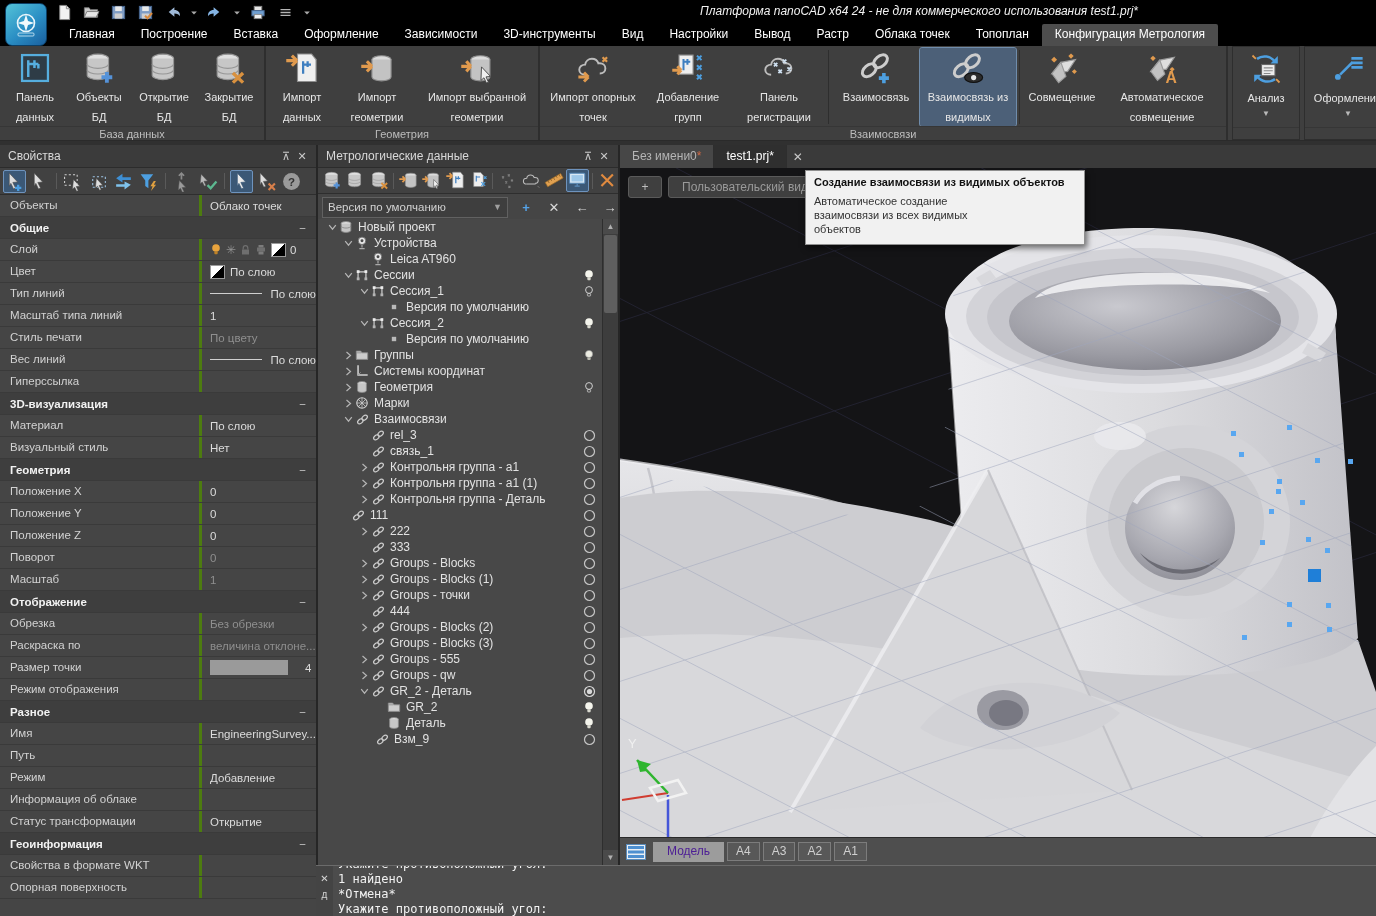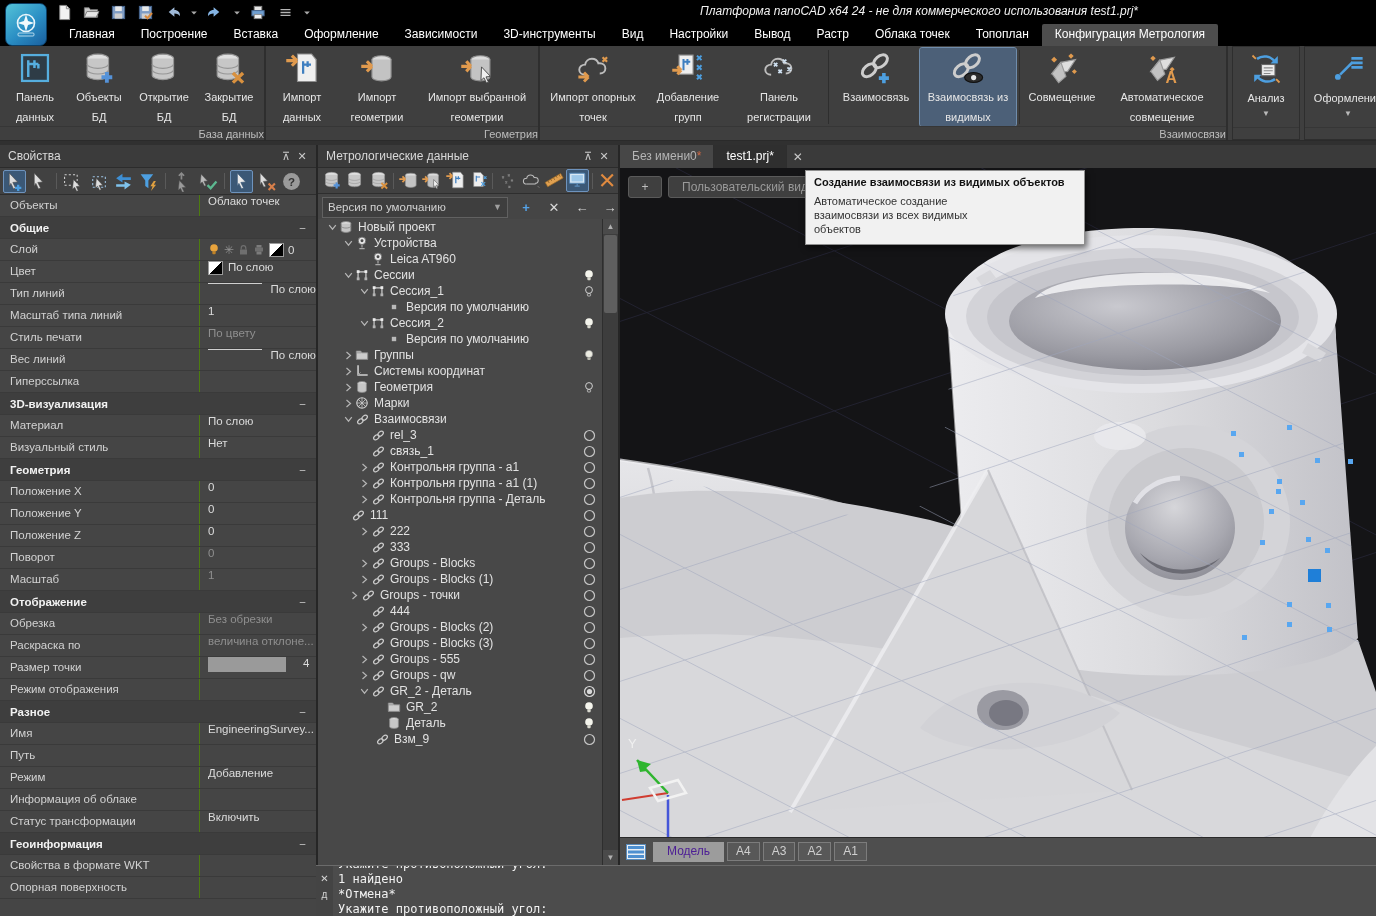--- a/index.html
+++ b/index.html
@@ -29,38 +29,38 @@
     display:flex;align-items:stretch;border-bottom:1px solid #2a2a2a}
   .rgroup{display:flex;flex-direction:column;border-right:2px solid #2e2e2e;background:#3f3f3f}
   .rgroup.framed{border:1px solid #2e2e2e;margin-left:4px}
   .rbtns{flex:1;display:flex;align-items:flex-start;padding:2px 3px 0 3px}
   .rbtn{display:flex;flex-direction:column;align-items:center;padding:2px 4px 0 4px;height:76px;border-radius:2px;cursor:default}
   .rbtn .icon{height:36px;width:36px;margin-bottom:1px}
   .rbtn .rlbl{font-size:11px;line-height:20px;text-align:center;color:#e6e6e6;white-space:pre-line}
   .rbtn.hl{background:#4c6078;outline:1px solid #6f8cab}
   .rbtn .caret{font-size:8px;color:#b9b9b9;margin-top:1px}
   .rsep{width:1px;background:#2e2e2e;margin:2px 3px;align-self:stretch}
-  .rglabel{height:15px;font-size:11px;color:#bdbdbd;text-align:right;border-top:1px solid #363636;line-height:14px}
+  .rglabel{height:15px;font-size:11px;color:#bdbdbd;text-align:center;border-top:1px solid #363636;line-height:14px}
 
   
   .panel{position:absolute;background:#454545;border-right:2px solid #262626}
   .phead{height:22px;background:#3b3b3b;border-bottom:1px solid #2c2c2c;display:flex;align-items:center;
     font-size:12px;color:#d8d8d8;padding:0 6px}
   .phead .ttl{flex:1;padding-left:2px}
   .phead .hic{width:16px;height:16px;display:flex;align-items:center;justify-content:center;color:#c9c9c9;font-size:11px}
 
   
   #props{left:0;top:145px;width:316px;height:771px}
   #props-toolbar{height:26px;display:flex;align-items:center;gap:2px;padding-left:3px;border-bottom:1px solid #2e2e2e;background:#414141}
   #props-toolbar .tbtn{width:21px;height:21px;display:flex;align-items:center;justify-content:center;border:1px solid transparent;border-radius:2px}
   #props-toolbar .tbtn.on{background:#3b5876;border-color:#6e93bd}
   #props-toolbar .tsep{width:1px;height:16px;background:#5a5a5a;margin:0 3px}
   .prow{display:flex;height:21px;border-bottom:1px solid #3a3a3a;font-size:11.5px}
   .prow .plbl{width:189px;padding:4px 0 0 10px;color:#d2d2d2;white-space:nowrap;overflow:hidden}
-  .prow .pval{flex:1;border-left:1px solid #4d7c0f;display:flex;gap:5px;padding-left:8px;color:#dcdcdc;white-space:nowrap;overflow:hidden}
+  .prow .pval{flex:1;border-left:3px solid #4d7c0f;display:flex;align-items:center;gap:5px;padding-left:8px;color:#dcdcdc;white-space:nowrap;overflow:hidden}
   .prow .pval.dim{color:#8f8f8f}
   .psec{display:flex;height:21px;border-bottom:1px solid #3a3a3a;background:#3e3e3e;
     font-size:11.5px;font-weight:bold;color:#f2f2f2;align-items:center;justify-content:space-between;padding:0 10px}
   .psec .minus{color:#c9c9c9;font-weight:normal}
   .sw{width:13px;height:12px;border:1px solid #9a9a9a;background:linear-gradient(135deg,#fff 49%,#000 51%);flex:0 0 auto}
   .ln{flex:1;height:1px;background:#cfcfcf;margin-right:4px}
   .szbox{width:78px;height:15px;background:#9a9a9a;flex:0 0 auto}
   .layer-ics{display:flex;align-items:center;gap:4px}
 
   
@@ -667,21 +667,21 @@
             <span>Добавление</span>
           </div>
         </div>
         <div class="prow">
           <div class="plbl">Информация об облаке</div>
           <div class="pval"></div>
         </div>
         <div class="prow">
           <div class="plbl">Статус трансформации</div>
           <div class="pval">
-            <span>Включить</span>
+            <span>Открытие</span>
           </div>
         </div>
         <div class="psec">
           <span>Геоинформация</span>
           <span class="minus">−</span>
         </div>
         <div class="prow">
           <div class="plbl">Свойства в формате WKT</div>
           <div class="pval"></div>
         </div>
@@ -1199,21 +1199,21 @@
               </g>
             </svg>
           </span>
           <span>Groups - Blocks (1)</span>
           <span class="ind icon">
             <svg width="13" height="13" viewBox="0 0 13 13">
               <circle cx="6.5" cy="6.5" r="5" fill="none" stroke="#c6c6c6" stroke-width="1.2"></circle>
             </svg>
           </span>
         </div>
-        <div class="tnode" style="padding-left:30px">
+        <div class="tnode" style="padding-left:40px">
           <span class="exp">
             <svg width="9" height="9" viewBox="0 0 9 9">
               <path d="M2.5 1l4 3.5-4 3.5" stroke="#b5b5b5" fill="none" stroke-width="1.2"></path>
             </svg>
           </span>
           <span class="ticon icon">
             <svg width="15" height="13" viewBox="0 0 16 16">
               <g fill="none" stroke="#cdcdcd" stroke-width="1.5">
                 <ellipse cx="5.4" cy="10.2" rx="3.8" ry="2.5" transform="rotate(-40 5.4 10.2)"></ellipse>
                 <ellipse cx="10.6" cy="5.8" rx="3.8" ry="2.5" transform="rotate(-40 10.6 5.8)"></ellipse>

